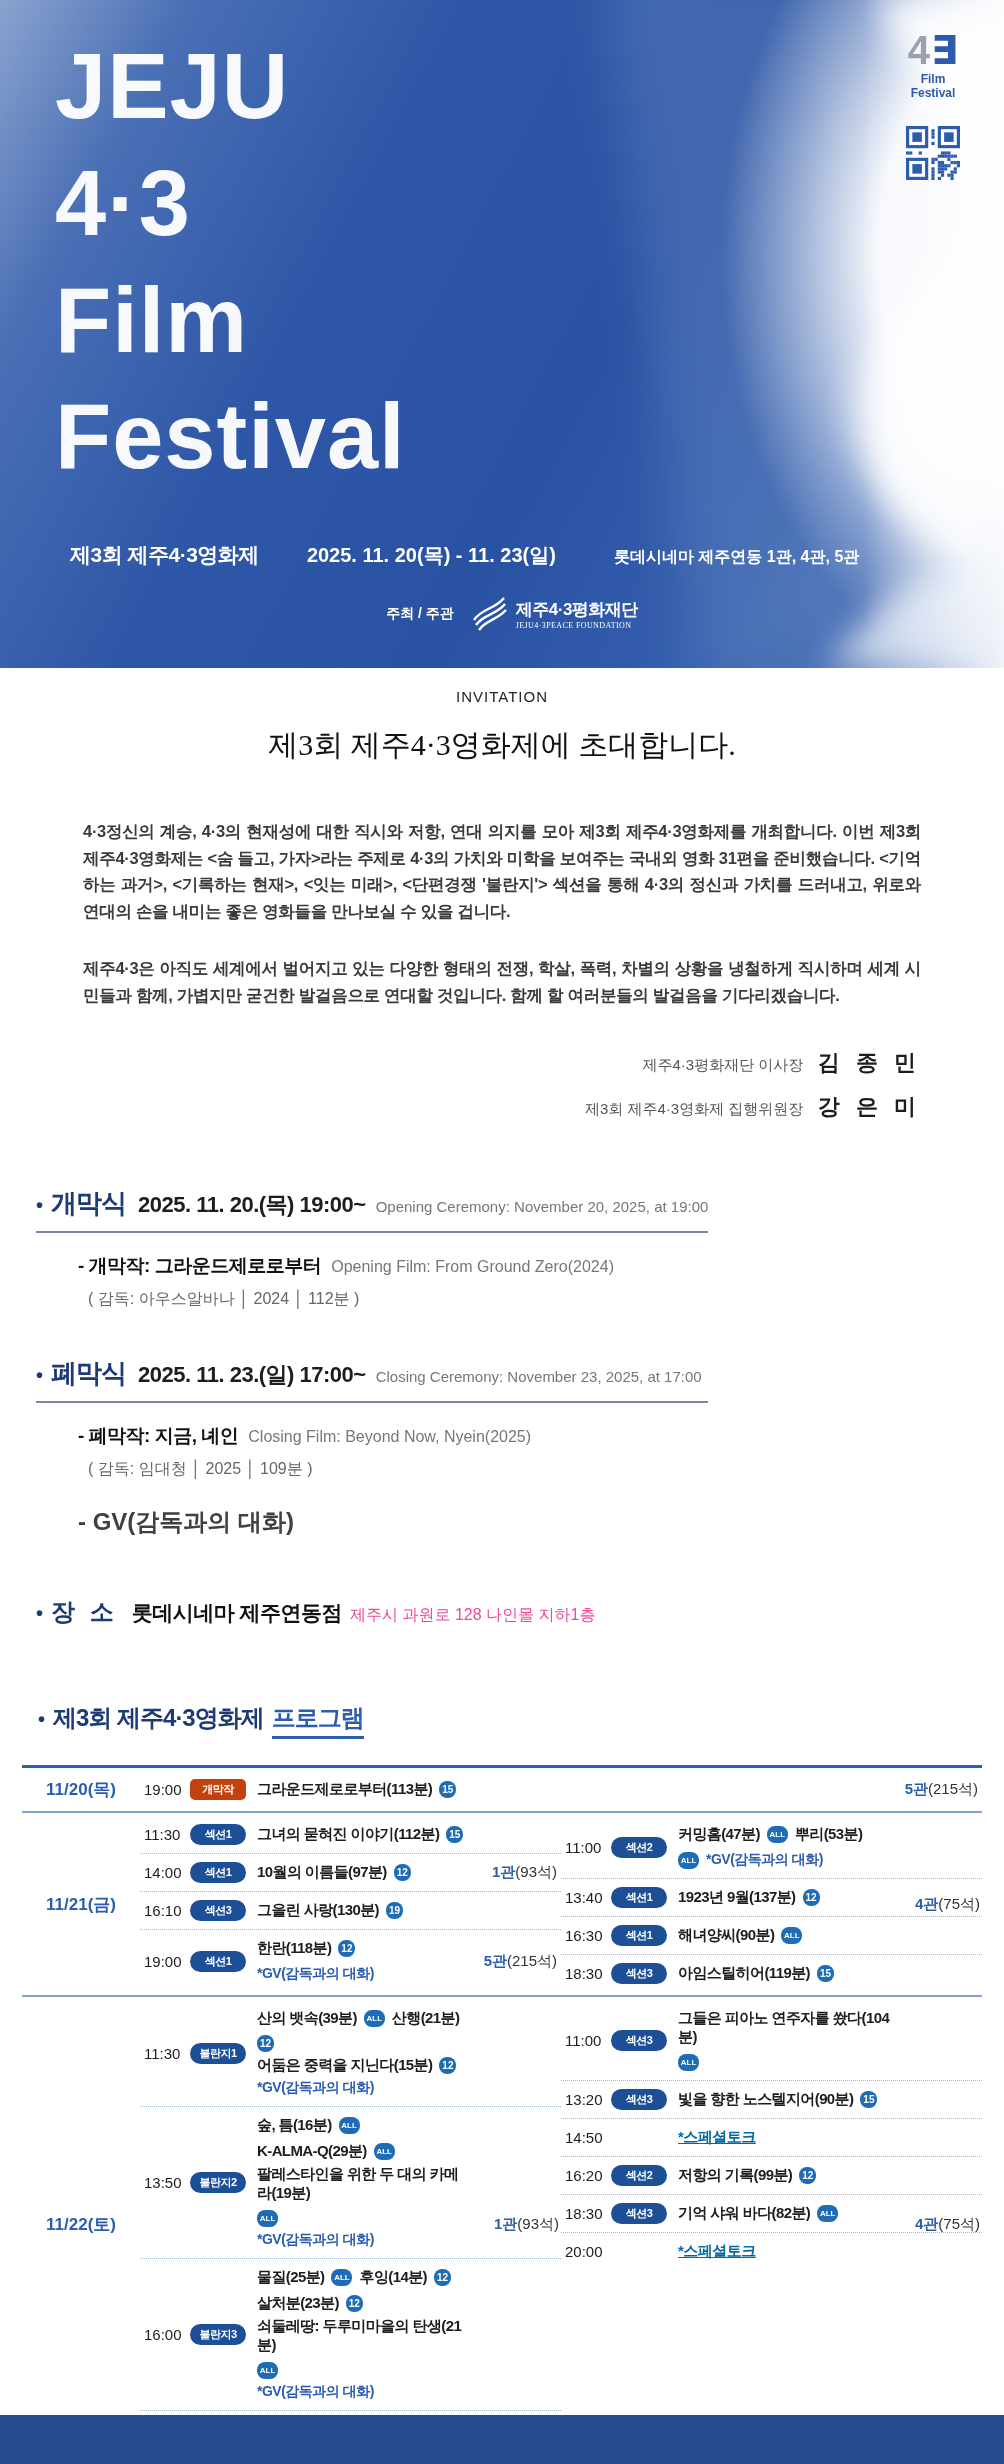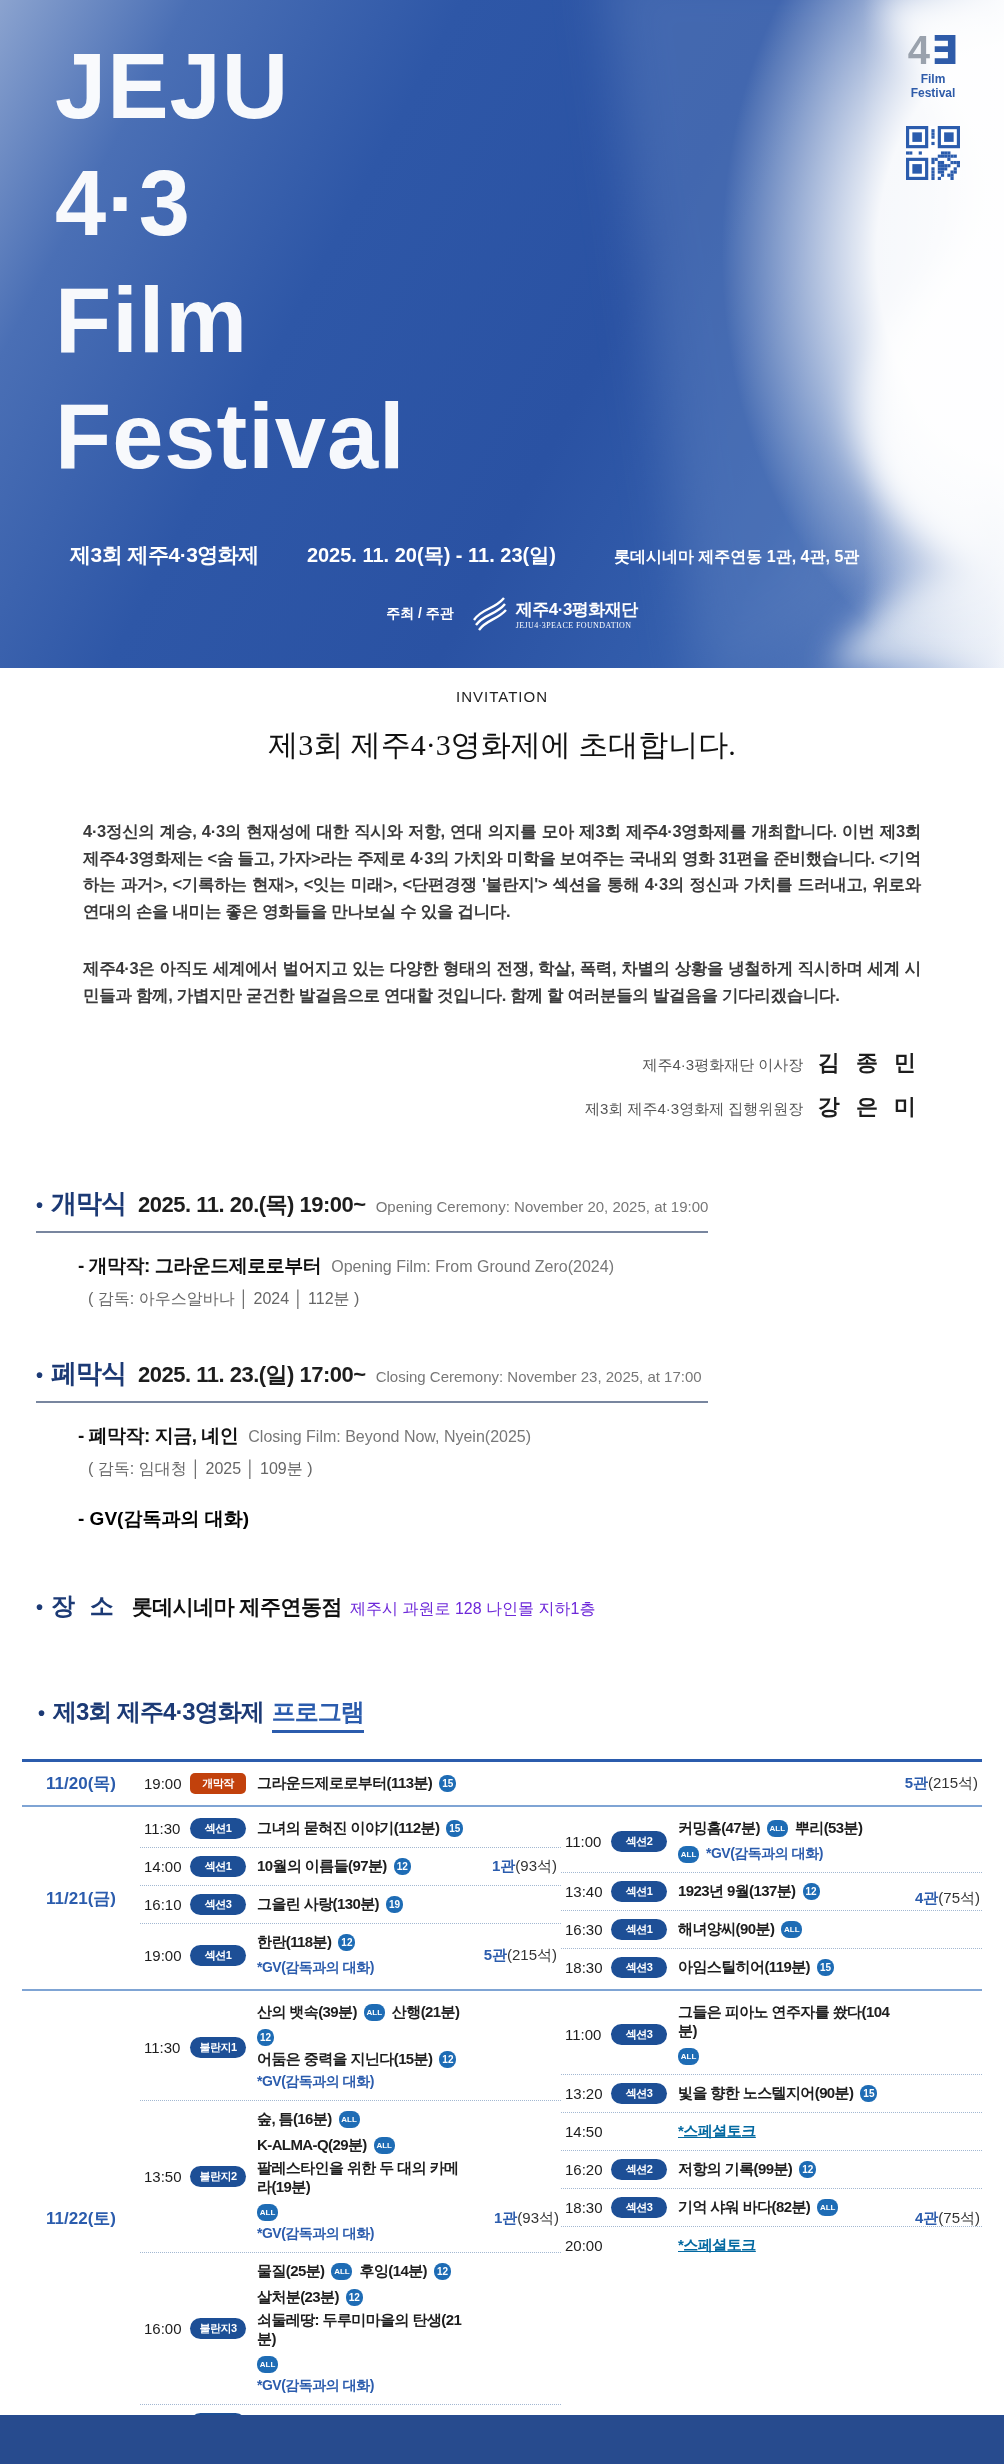--- a/index.html
+++ b/index.html
@@ -52,25 +52,25 @@
   .cer-head { display:flex; align-items:baseline; }
   .bullet { color:#1c3a75; font-size:20px; margin-right:8px; font-weight:bold; }
   .cer-label { font-size:26px; font-weight:bold; color:#1c3a75; letter-spacing:-1px; }
   .cer-dt { font-size:22px; font-weight:bold; color:#1d1d1d; margin-left:12px; letter-spacing:-0.5px; }
   .cer-en { font-size:15px; color:#777; margin-left:10px; }
   .cer-rule { border:none; border-top:2px solid #78869f; margin-top:10px; width:672px; }
   .cer-film { margin:20px 0 0 42px; display:flex; align-items:baseline; }
   .cer-film-ko { font-size:19px; font-weight:bold; color:#111; letter-spacing:-0.5px; }
   .cer-film-en { font-size:16px; color:#777; margin-left:10px; }
   .cer-credit { margin:10px 0 0 52px; font-size:16px; color:#666; }
-  .cer-extra { margin:26px 0 0 42px; font-size:19px; font-weight:bold; color:#000000; }
+  .cer-extra { margin:26px 0 0 42px; font-size:24px; font-weight:bold; color:#404040; }
   .place-row { display:flex; align-items:baseline; margin:58px 0 0 36px; }
   .place-label { font-size:24px; font-weight:bold; color:#1c3a75; letter-spacing:4px; }
   .place-name { font-size:21px; font-weight:bold; color:#111; margin-left:14px; letter-spacing:-0.5px; }
-  .place-addr { font-size:16px; color:#6d28d9; margin-left:8px; }
+  .place-addr { font-size:16px; color:#ec4899; margin-left:8px; }
   
   .prog { margin:74px 22px 0; }
   .prog-head { display:flex; align-items:baseline; margin-left:16px; }
   .prog-title { font-size:24px; font-weight:bold; color:#1c3a75; letter-spacing:-1px; }
   .prog-title-accent { font-size:24px; font-weight:bold; color:#2b5cad; margin-left:8px; border-bottom:3px solid #2b5cad; padding-bottom:2px; letter-spacing:-1px; }
   .ptable { margin-top:26px; border-top:3px solid #2b5cad; border-bottom:3px solid #2b5cad; }
   .day-block { display:flex; }
   .day-block.sep { border-top:2px solid #7fa4d4; }
   .day-label { width:118px; flex-shrink:0; display:flex; align-items:center; justify-content:center; color:#2b5cad; font-weight:bold; font-size:17px; }
   .cols { flex:1; display:flex; }

